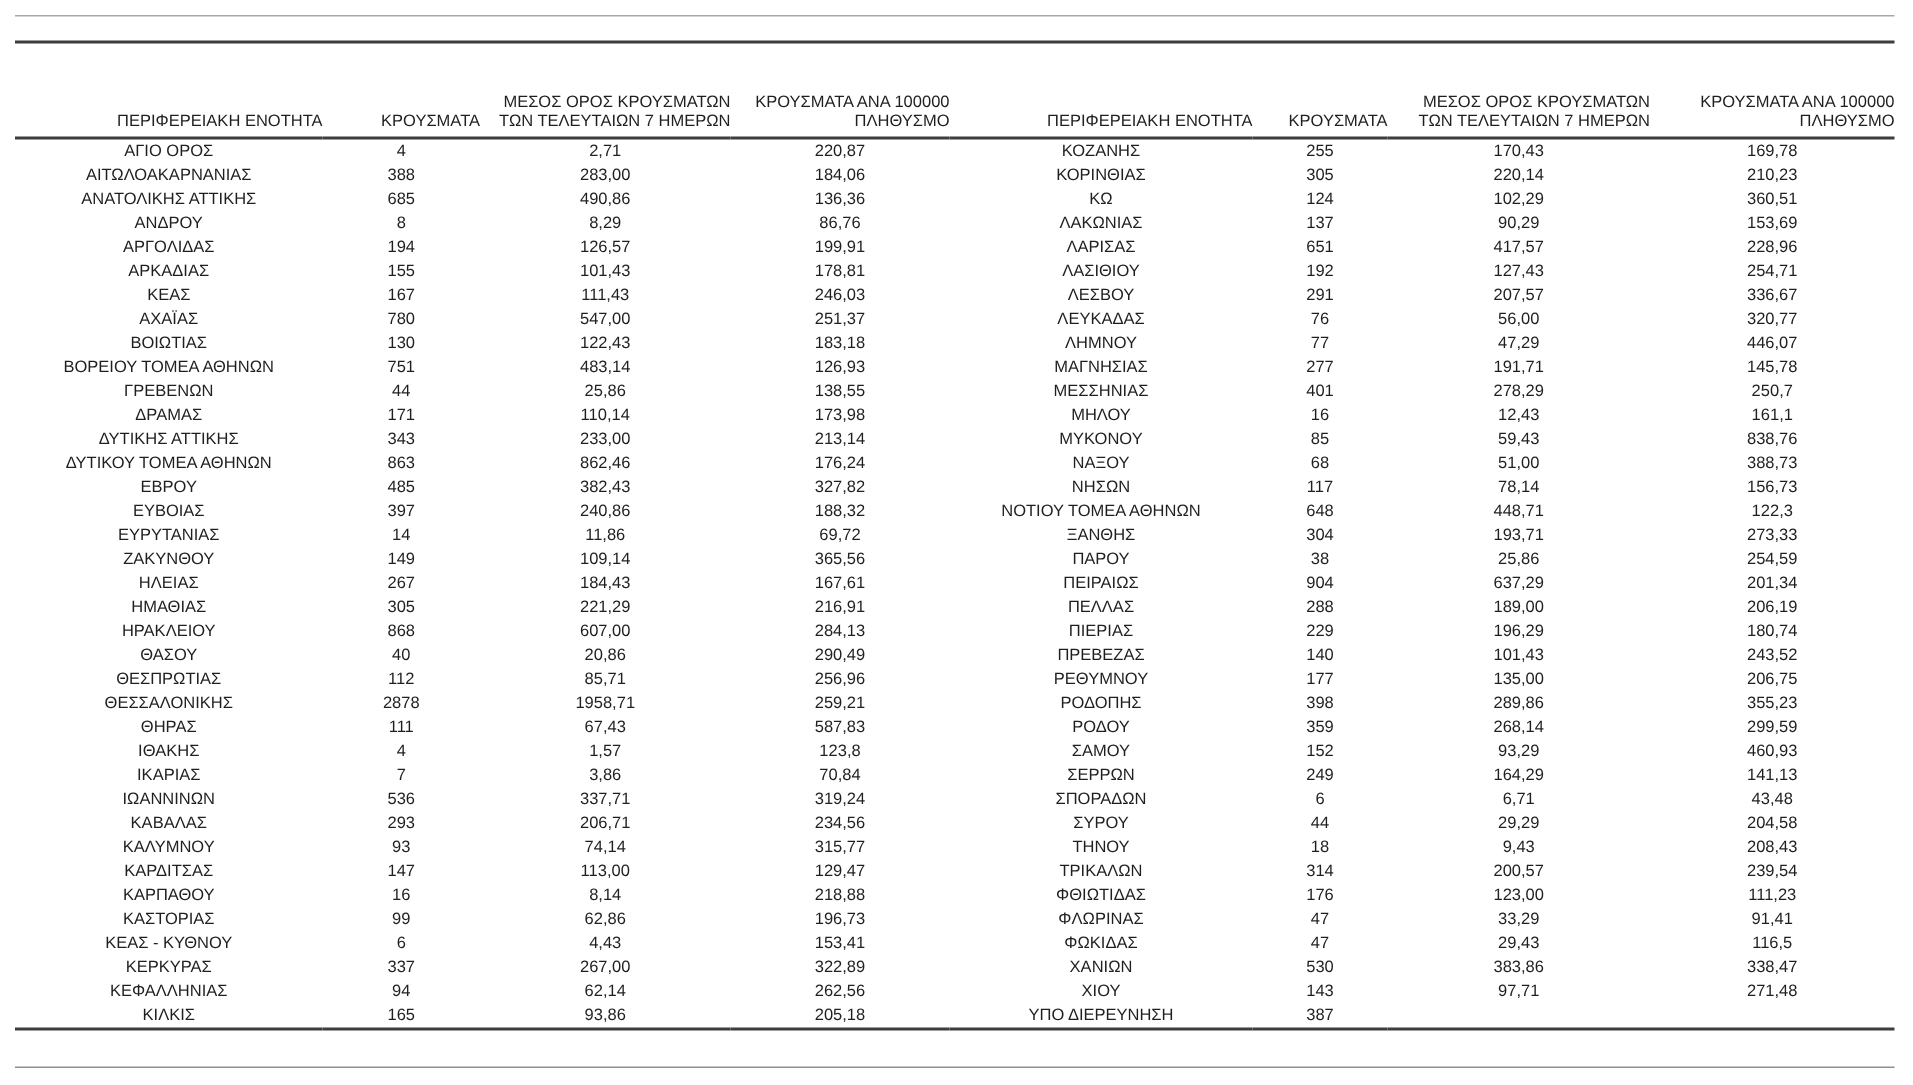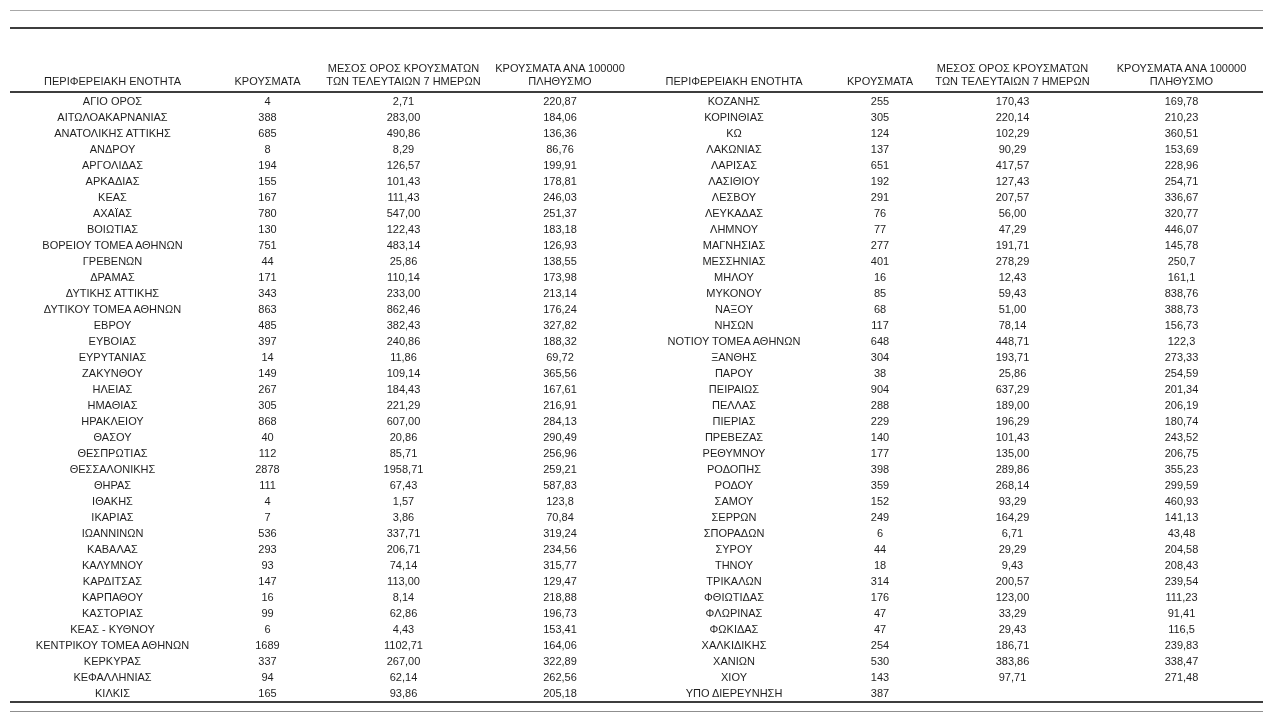--- a/index.html
+++ b/index.html
@@ -33,21 +33,21 @@
     width: 1253px;
     border-collapse: collapse;
     table-layout: fixed;
     border-bottom: 2px solid #3d3d3d;
   }
   table.region-table th {
     font-weight: normal;
     font-size: 11px;
     line-height: 13px;
     vertical-align: bottom;
-    text-align: center;
+    text-align: right;
     height: 38px;
     padding: 0 0 3px 0;
     border-bottom: 2px solid #3d3d3d;
     white-space: nowrap;
     overflow: hidden;
   }
   table.region-table td {
     font-size: 11px;
     line-height: 16px;
     height: 16px;
@@ -445,30 +445,20 @@
           <td>ΚΕΑΣ - ΚΥΘΝΟΥ</td>
           <td>6</td>
           <td>4,43</td>
           <td>153,41</td>
           <td>ΦΩΚΙΔΑΣ</td>
           <td>47</td>
           <td>29,43</td>
           <td>116,5</td>
         </tr>
         <tr>
-          <td>ΚΕΝΤΡΙΚΟΥ ΤΟΜΕΑ ΑΘΗΝΩΝ</td>
-          <td>1689</td>
-          <td>1102,71</td>
-          <td>164,06</td>
-          <td>ΧΑΛΚΙΔΙΚΗΣ</td>
-          <td>254</td>
-          <td>186,71</td>
-          <td>239,83</td>
-        </tr>
-        <tr>
           <td>ΚΕΡΚΥΡΑΣ</td>
           <td>337</td>
           <td>267,00</td>
           <td>322,89</td>
           <td>ΧΑΝΙΩΝ</td>
           <td>530</td>
           <td>383,86</td>
           <td>338,47</td>
         </tr>
         <tr>

